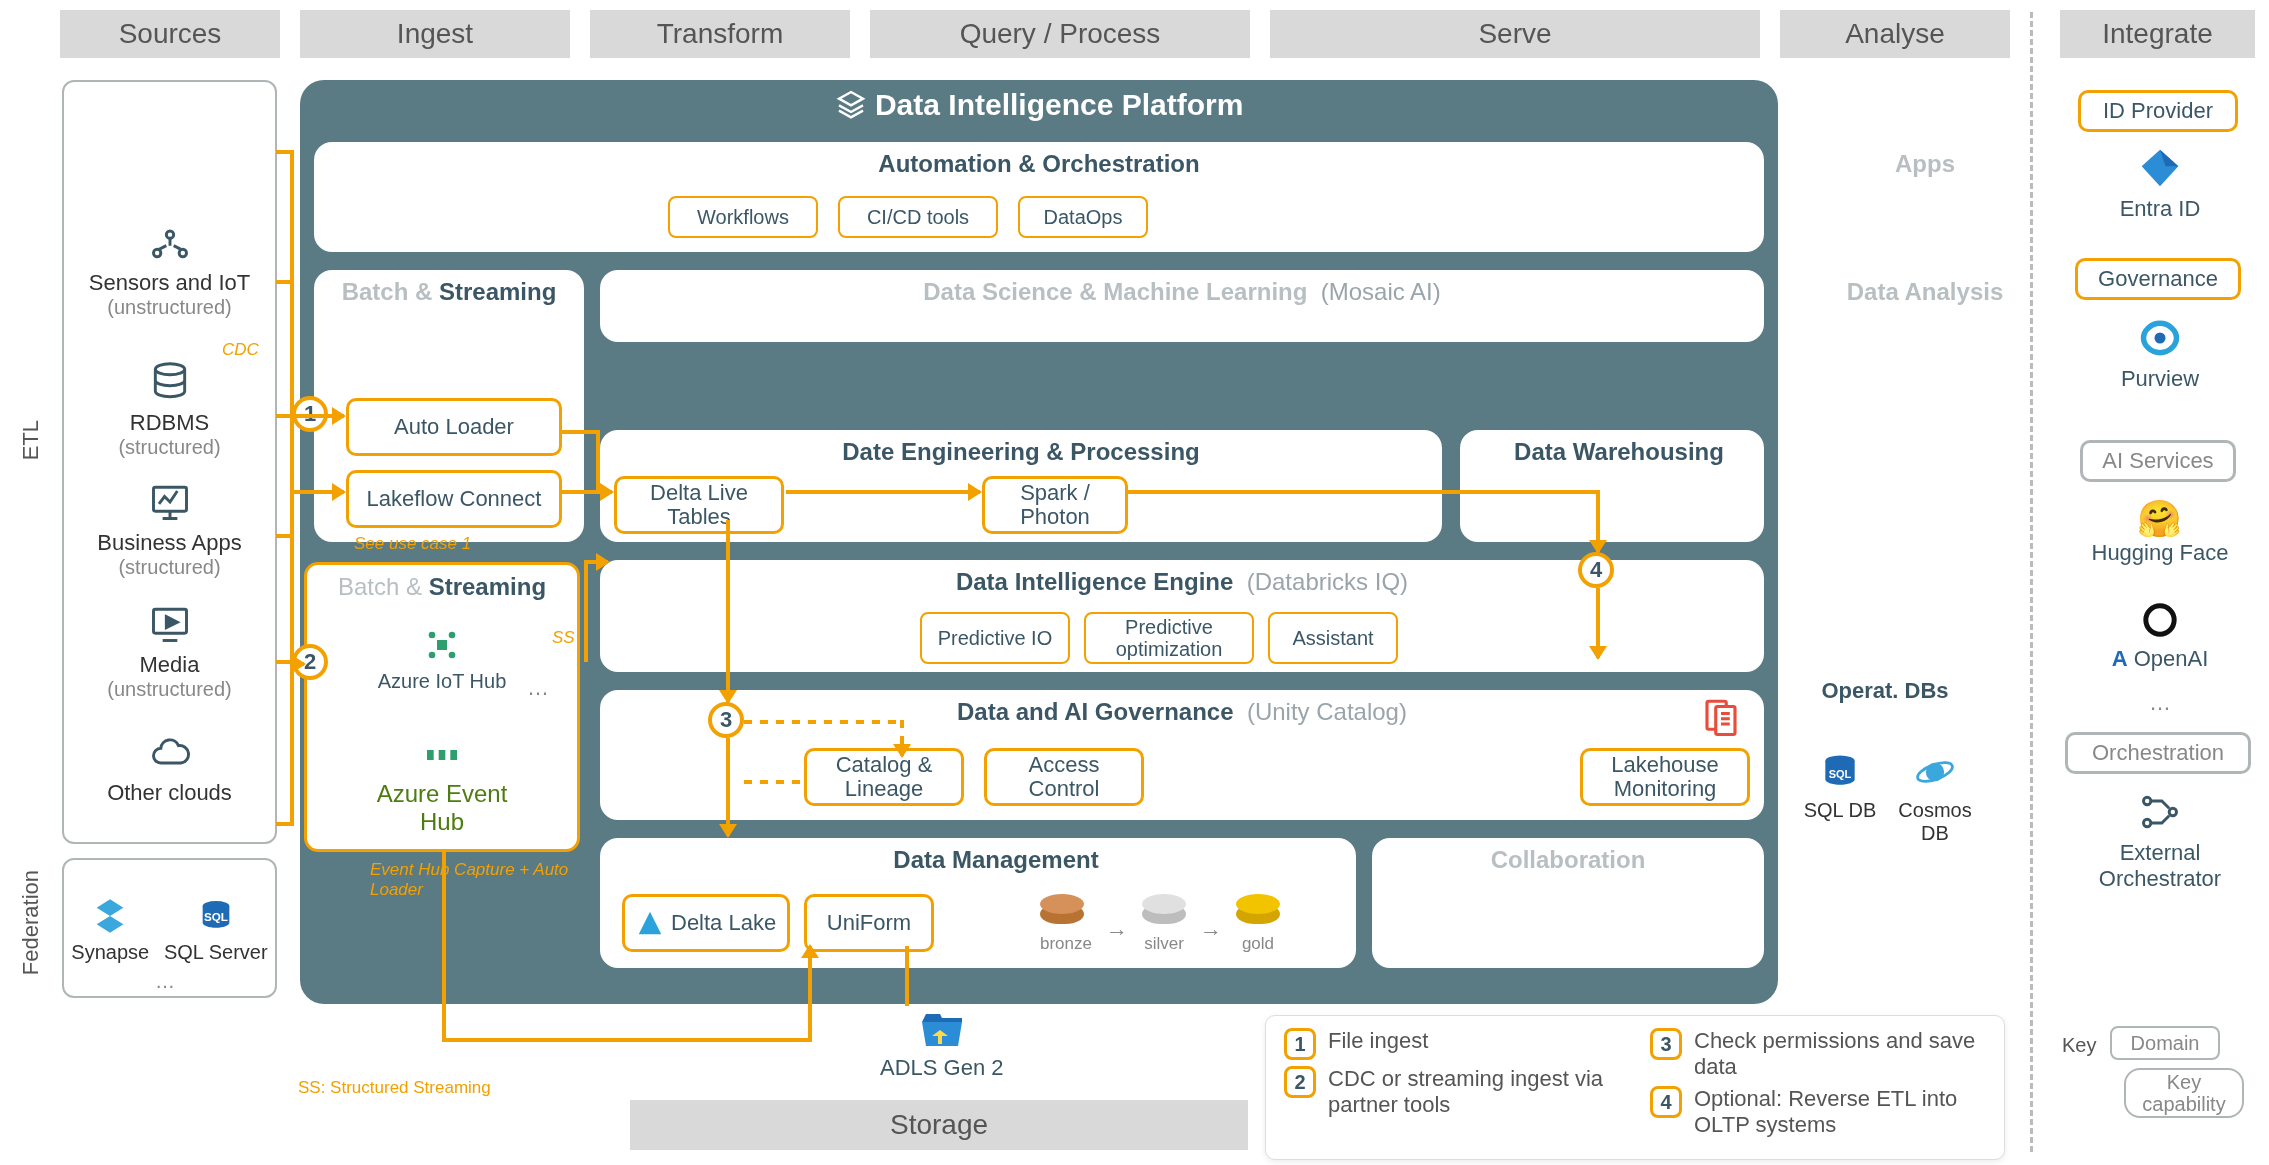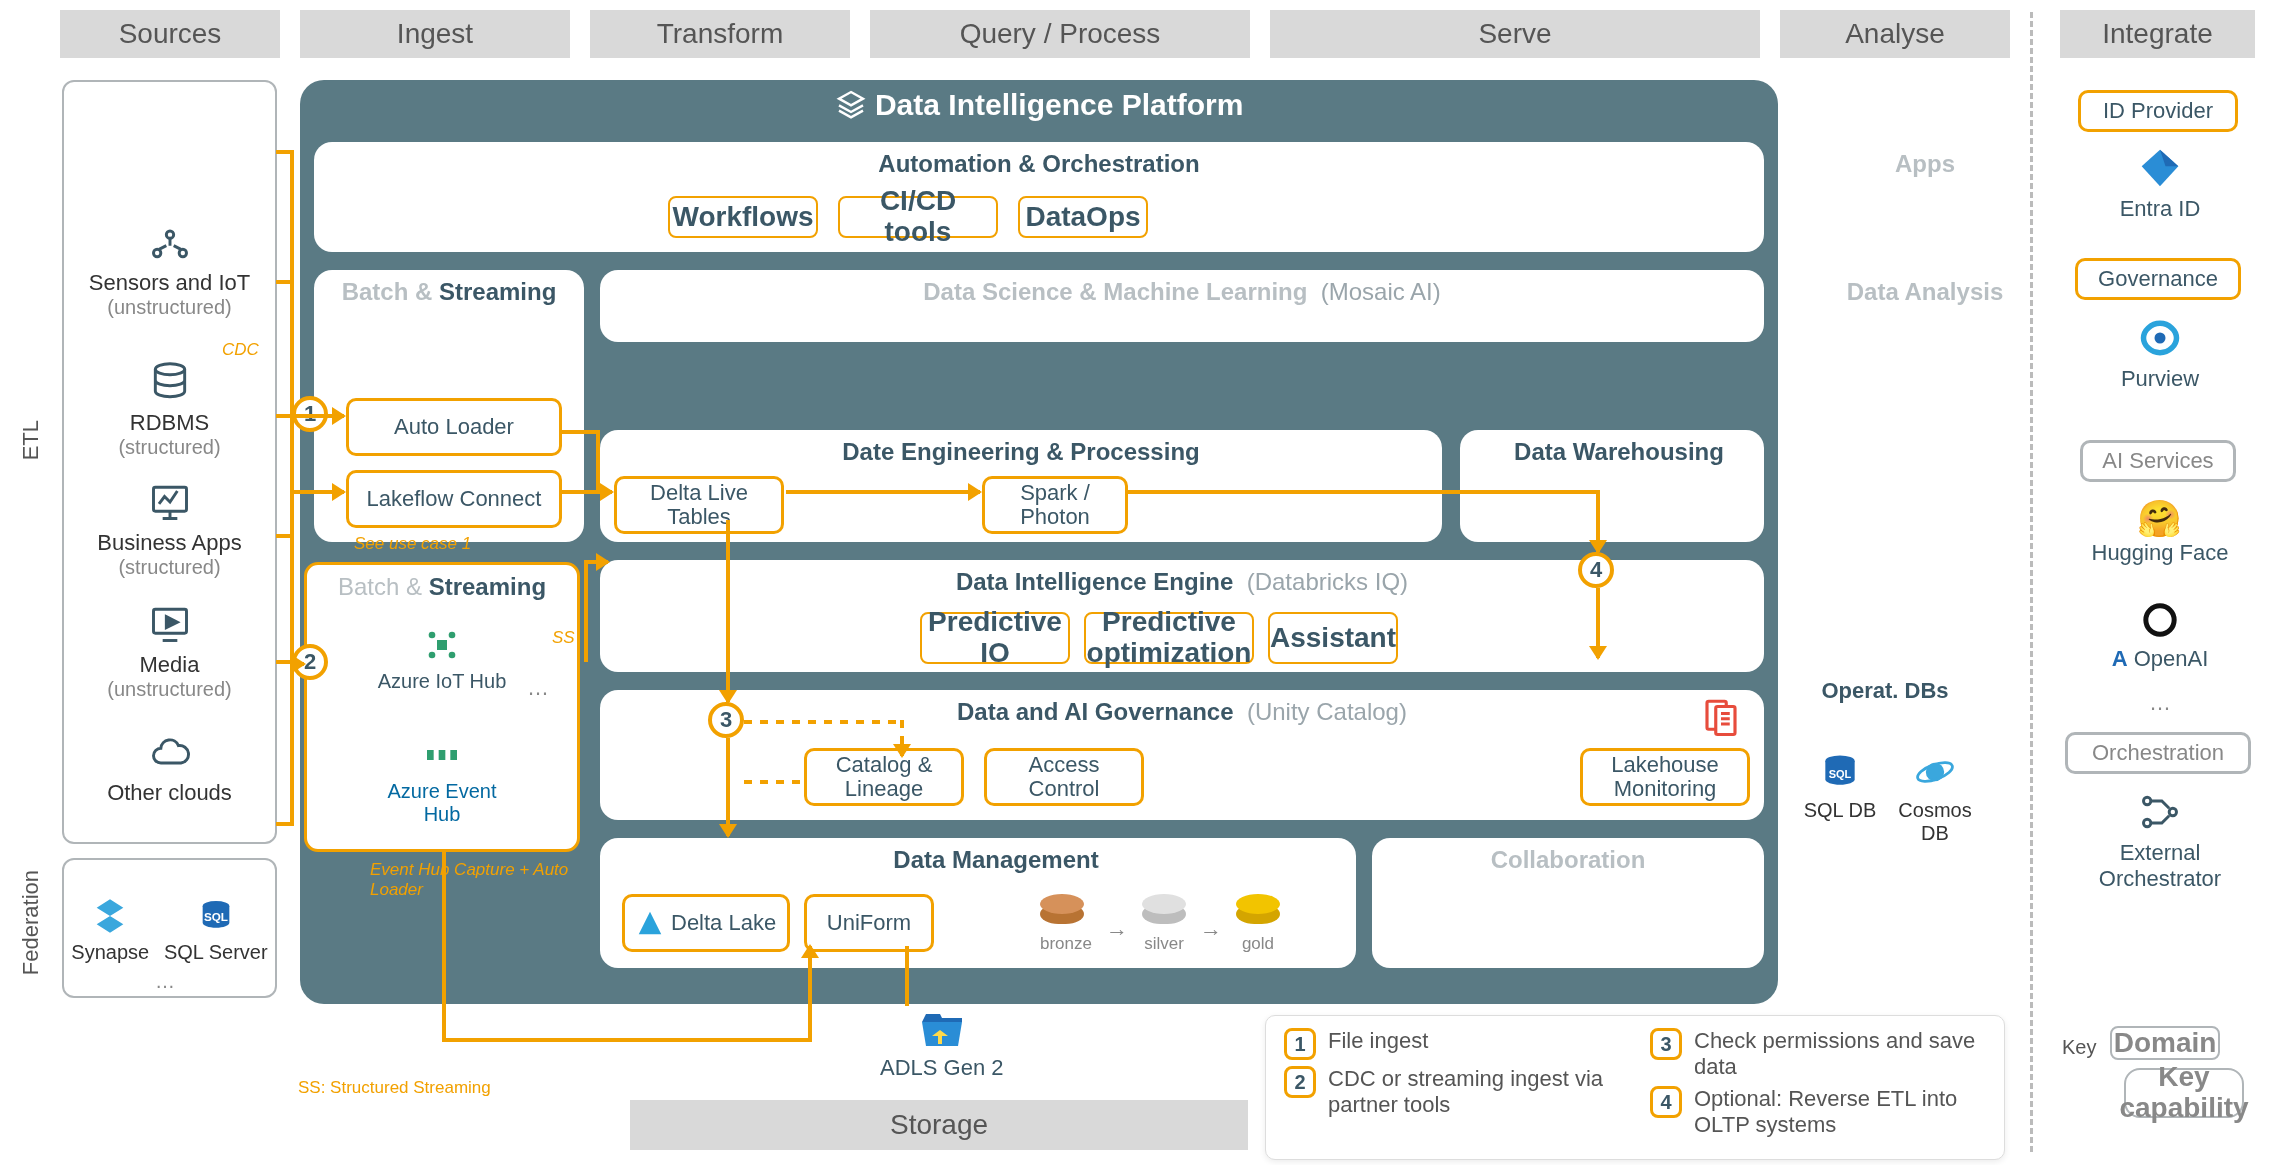--- a/index.html
+++ b/index.html
@@ -28,21 +28,21 @@
   .panel { position:absolute; background:#fff; border-radius:18px; }
   .panel-title { text-align:center; font-size:24px; color:#3b5766; font-weight:600; padding-top:8px;}
   .panel-title .muted { color:#9aa5ab; font-weight:400;}
 
   
   .panel.ghost .panel-title { color:#b8bfc3; }
 
   
   .pill { position:absolute; background:#fff; border:3px solid #f2a100; border-radius:10px; color:#3b5766; font-size:22px; display:flex; align-items:center; justify-content:center; text-align:center; padding:4px 8px; line-height:1.1;}
   .pill.grey { border-color:#b0b5b8; color:#888; }
-  .pill.small { font-size:28px; border-width:2px; border-radius:8px;font-weight:bold; }
+  .pill.small { font-size:20px; border-width:2px; border-radius:8px; }
 
   
   .step { position:absolute; width:36px; height:36px; border:4px solid #f2a100; border-radius:50%; background:#fff; color:#3b5766; font-weight:700; font-size:22px; display:flex; align-items:center; justify-content:center;}
 
   
   .dashbox { position:absolute; border:3px solid #f2a100; border-radius:14px;}
 
   
   .hline { position:absolute; height:4px; background:#f2a100; }
   .vline { position:absolute; width:4px; background:#f2a100; }
@@ -316,21 +316,21 @@
       </svg>
     <div style="font-size:20px; color:#3b5766;">Azure IoT Hub</div>
   </div>
   <div style="position:absolute; left:220px; top:110px; font-size:22px; color:#888;">…</div>
   <div style="position:absolute; left:60px; top:170px; text-align:center; width:150px;">
     <svg width="40" height="40" viewBox="0 0 24 24">
         <rect x="3" y="9" width="4" height="6" fill="#2f9e6f"></rect>
         <rect x="10" y="9" width="4" height="6" fill="#2f9e6f"></rect>
         <rect x="17" y="9" width="4" height="6" fill="#2f9e6f"></rect>
       </svg>
-    <div style="font-size:20px; color:#0369a1;">Azure Event Hub</div>
+    <div style="font-size:24px; color:#4d7c0f;">Azure Event Hub</div>
   </div>
 </div>
 <div class="note" style="left:370px; top:860px; width:200px;">Event Hub Capture + Auto Loader</div>
 <div class="note" style="left:552px; top:628px;">SS</div>
 
 <div style="position:absolute; left:880px; top:1010px; text-align:center;">
   <svg width="50" height="40" viewBox="0 0 24 20">
       <path d="M2 6h20l-2 12H4z" fill="#2a8dd6"></path>
       <path d="M2 6l2-4h7l1 2h10v2" fill="#1f6ab5"></path>
       <path d="M11 10l4 3h-3v4h-2v-4H7z" fill="#ffd94a"></path>

